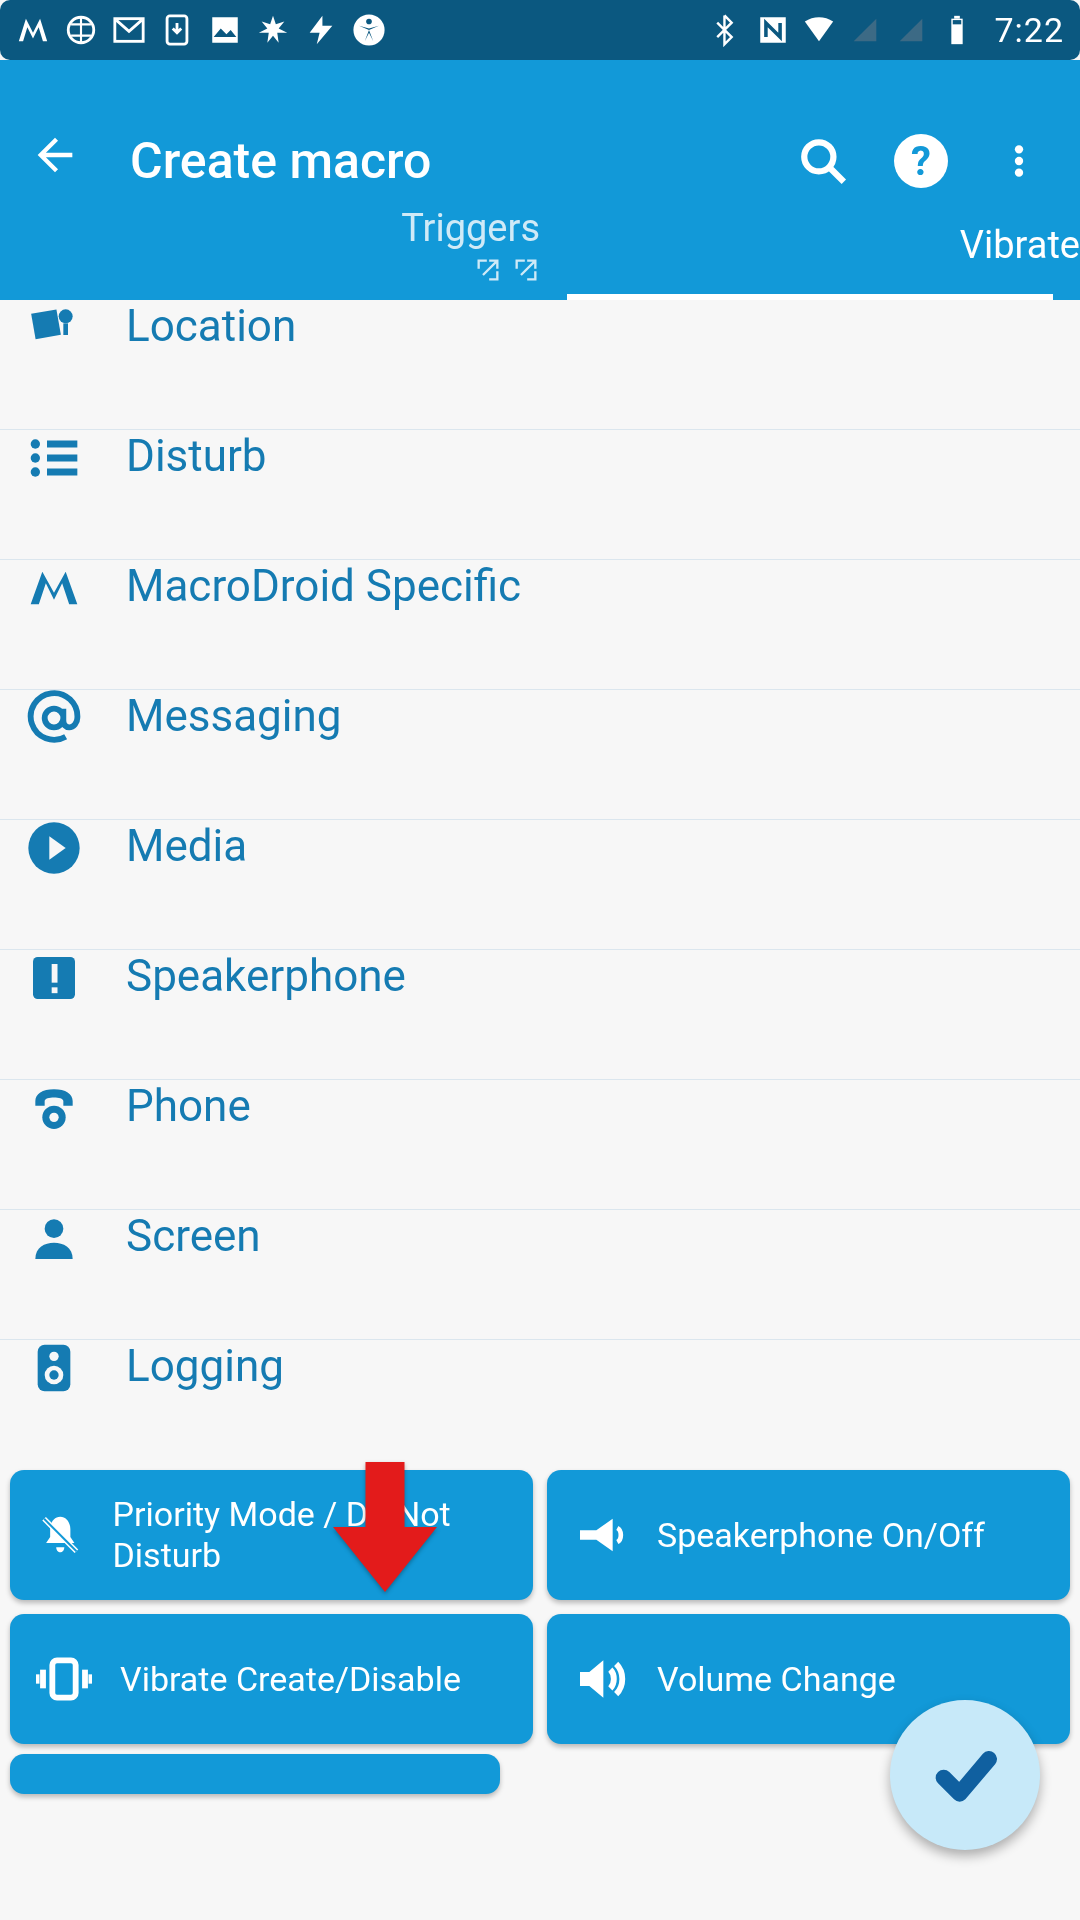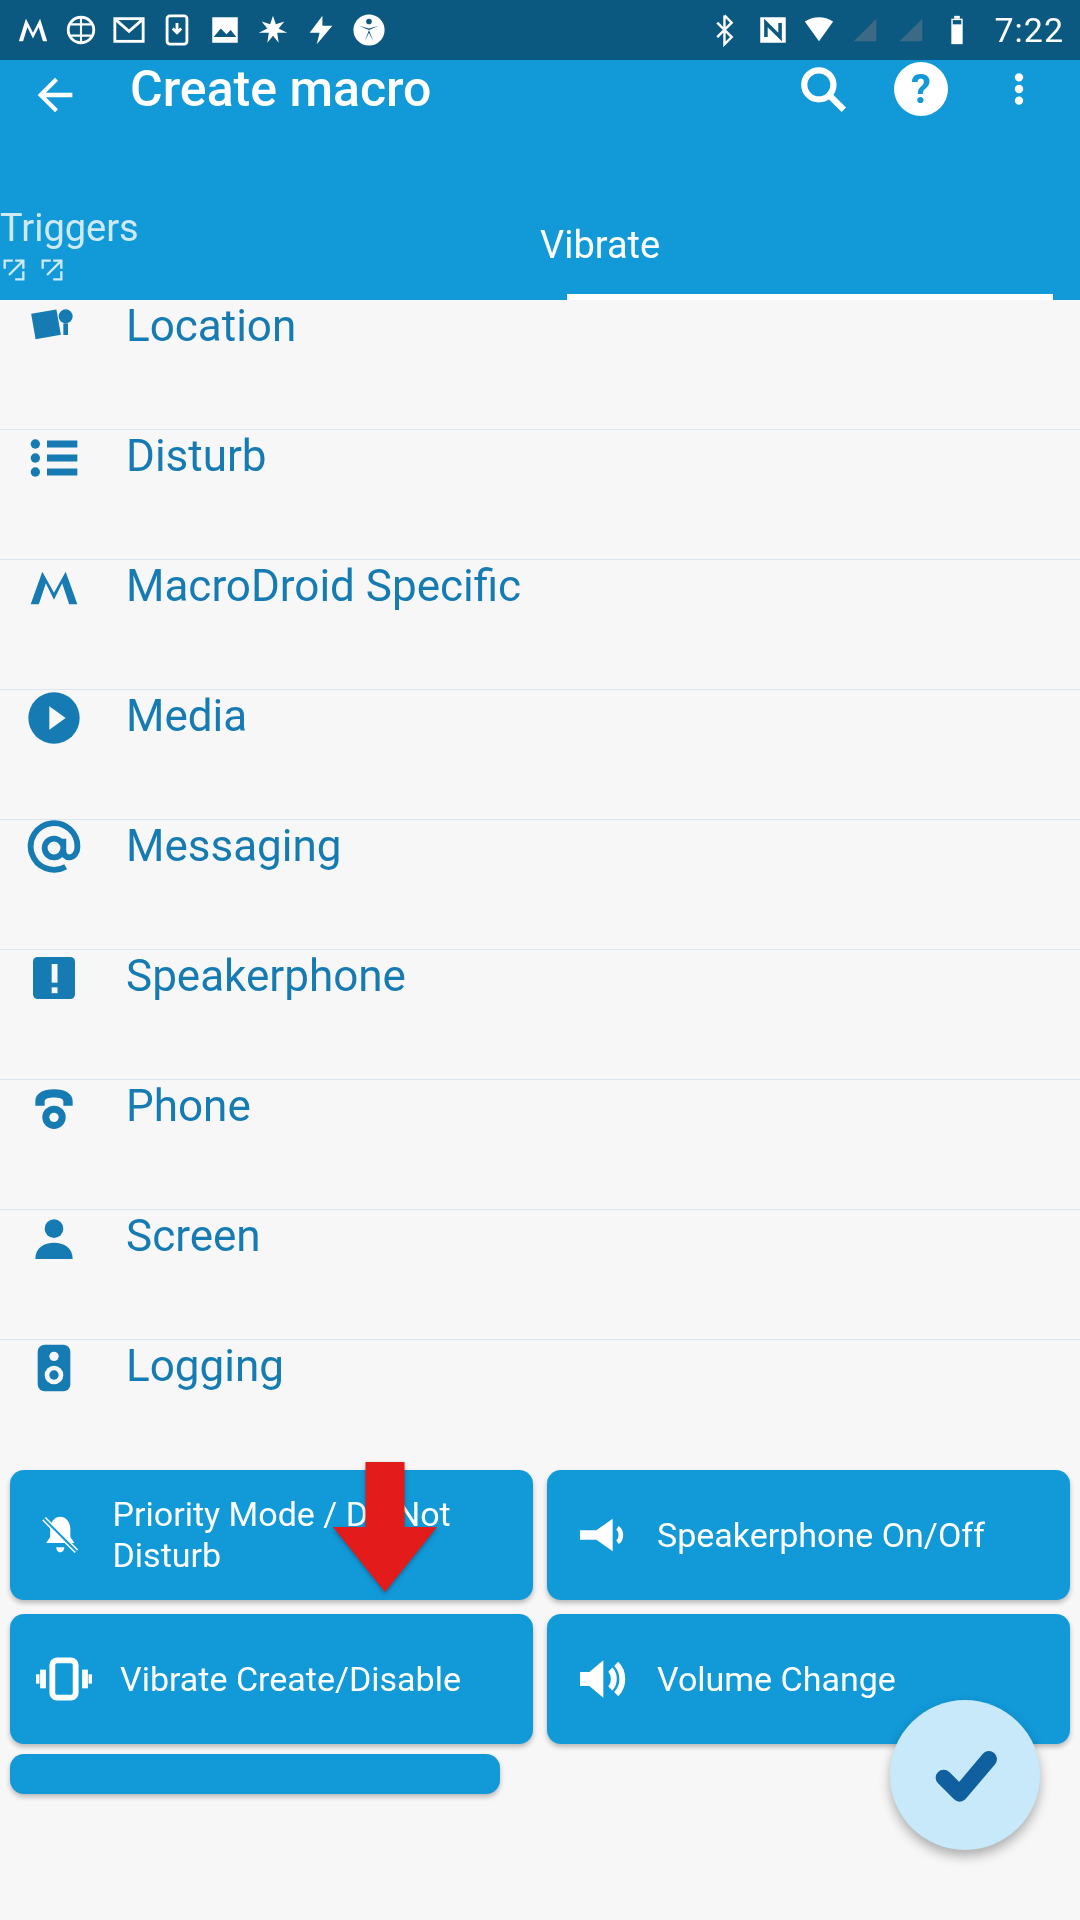--- a/index.html
+++ b/index.html
@@ -1,42 +1,42 @@
 <!DOCTYPE html>
 <html><head>
 <meta charset="utf-8">
 <style>
   * { margin:0; padding:0; box-sizing:border-box; }
   html,body { width:1080px; height:1920px; font-family:Roboto,Arial,sans-serif; background:#f0f0f0; overflow:hidden; }
   .screen { width:1080px; height:1920px; position:relative; background:#f7f7f7; }
 
   
-  .statusbar { height:60px; background:#0b5880; color:#fff; display:flex; align-items:center; justify-content:space-between; padding:0 16px; font-size:30px; }
+  .statusbar { height:60px; background:#0b5880; color:#fff; display:flex; align-items:center; justify-content:space-between; padding:0 16px; font-size:30px;border-radius:10px; }
   .status-left,.status-right { display:flex; align-items:center; gap:14px; }
   .status-right { gap:12px; }
   .clock { font-size:34px; font-weight:400; letter-spacing:1px; margin-left:8px;}
   .st-icon { width:34px; height:34px; display:flex; align-items:center; justify-content:center; }
   .st-icon svg { width:100%; height:100%; fill:#fff; }
   .dim svg { fill:#3c6a85; }
 
   
   .header { background:#1299d8; color:#fff; }
-  .header-top { height:130px; display:flex; align-items:flex-start; padding:0 20px; }
+  .header-top { height:130px; display:flex; align-items:flex-end; padding:0 20px; }
   .back-btn { width:70px; height:70px; display:flex; align-items:center; justify-content:center; }
   .back-btn svg { width:52px; height:52px; fill:#fff; }
   .title { font-size:50px; font-weight:500; margin-left:40px; flex:1;}
   .head-actions { display:flex; gap:40px; align-items:center; padding-right:12px;}
   .head-icon { width:58px; height:58px; display:flex; align-items:center; justify-content:center;}
   .head-icon svg { width:50px; height:50px; fill:#fff; }
   .head-icon.small svg { width:40px; height:40px; }
   .help-circle { width:54px; height:54px; border-radius:50%; background:#fff; display:flex; align-items:center; justify-content:center; color:#1299d8; font-size:40px; font-weight:700;}
 
   
   .tabs { display:flex; height:110px; }
-  .tab { flex:1; display:flex; flex-direction:column; align-items:flex-start; justify-content:center; color:#cfeaf7; font-size:38px; position:relative; gap:6px;}
+  .tab { flex:1; display:flex; flex-direction:column; align-items:flex-end; justify-content:center; color:#cfeaf7; font-size:38px; position:relative; gap:6px;}
   .tab.active { color:#fff; }
   .tab-ind { position:absolute; bottom:0; left:5%; width:90%; height:6px; background:#fff; display:none;}
   .tab.active .tab-ind { display:block; }
   .tab-icons { display:flex; gap:10px; }
   .tab-icons svg { width:28px; height:28px; fill:#cfeaf7; }
 
   
   .list { background:#f7f7f7; }
   .item { height:130px; border-bottom:1px solid #dbe6ee; display:flex; padding:0 26px; color:#157bb2; background:#f7f7f7;}
   .item-icon { width:56px; height:56px; margin-right:44px; display:flex; align-items:center; justify-content:center;}
@@ -228,33 +228,33 @@
       <span class="item-icon">
           <svg viewBox="0 0 24 24">
             <path d="M2 19 L7 5 L12 14 L17 5 L22 19 L18.5 19 L15.5 10 L12 17 L8.5 10 L5.5 19 Z"></path>
           </svg>
         </span>
       <span class="item-label">MacroDroid Specific</span>
     </div>
     <div class="item">
       <span class="item-icon">
           <svg viewBox="0 0 24 24">
+            <path fill="none" stroke="#157bb2" stroke-width="2.5" d="M16 12 a4 4 0 1 1 -8 0 a4 4 0 0 1 8 0 M16 8 v5 c0 2 1 3 2.5 3 C20.5 16 22 14 22 12 A10 10 0 1 0 17 20"></path>
+          </svg>
+        </span>
+      <span class="item-label">Messaging</span>
+    </div>
+    <div class="item">
+      <span class="item-icon">
+          <svg viewBox="0 0 24 24">
             <circle cx="12" cy="12" r="11"></circle>
             <path d="M10 7 L17 12 L10 17 Z" fill="#f7f7f7"></path>
           </svg>
         </span>
       <span class="item-label">Media</span>
-    </div>
-    <div class="item">
-      <span class="item-icon">
-          <svg viewBox="0 0 24 24">
-            <path fill="none" stroke="#157bb2" stroke-width="2.5" d="M16 12 a4 4 0 1 1 -8 0 a4 4 0 0 1 8 0 M16 8 v5 c0 2 1 3 2.5 3 C20.5 16 22 14 22 12 A10 10 0 1 0 17 20"></path>
-          </svg>
-        </span>
-      <span class="item-label">Messaging</span>
     </div>
     <div class="item">
       <span class="item-icon">
           <svg viewBox="0 0 24 24">
             <rect x="3" y="3" width="18" height="18" rx="2"></rect>
             <rect x="11" y="6" width="2.5" height="8" fill="#f7f7f7"></rect>
             <rect x="11" y="16" width="2.5" height="2.5" fill="#f7f7f7"></rect>
           </svg>
         </span>
       <span class="item-label">Speakerphone</span>

